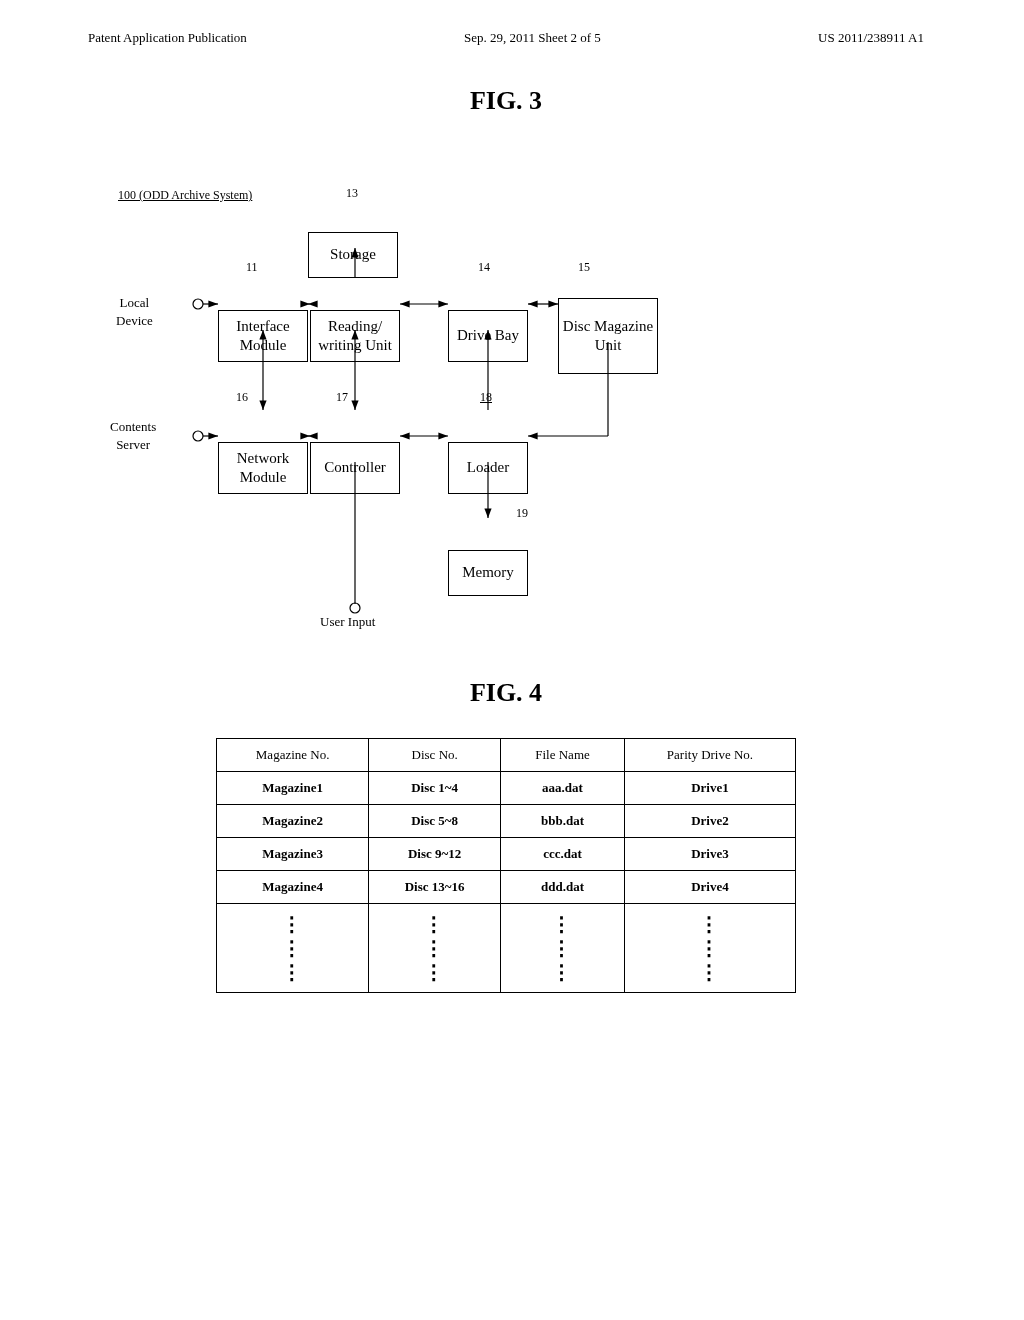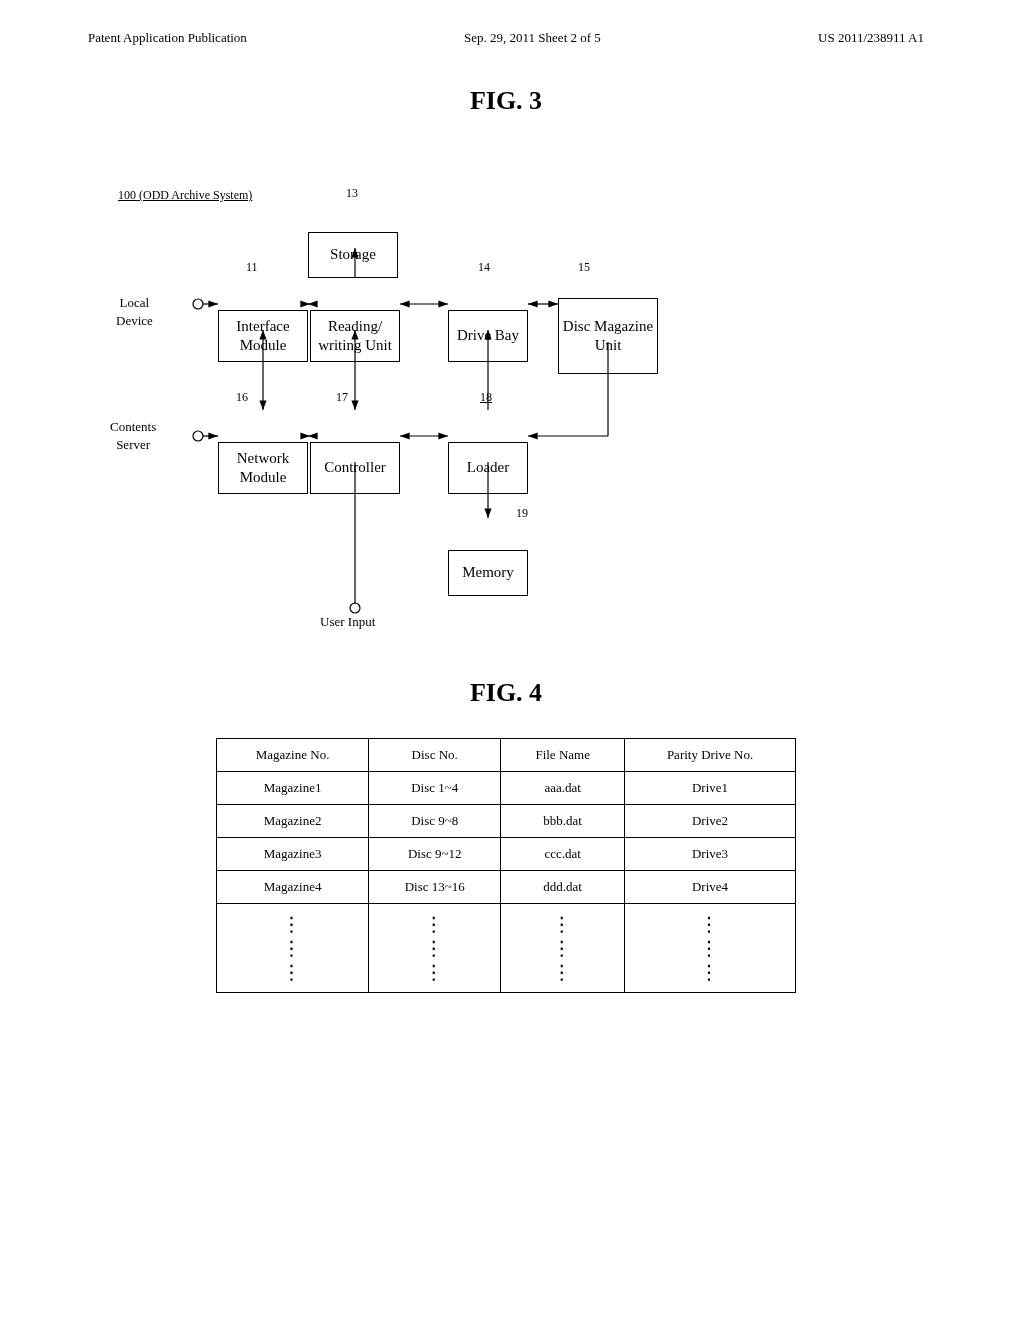--- a/index.html
+++ b/index.html
@@ -94,21 +94,21 @@
       border-collapse: collapse;
       width: 580px;
       margin: 0 auto;
     }
 
     table th, table td {
       border: 1px solid #000;
       padding: 8px 14px;
       text-align: center;
       font-size: 13px;
-      font-weight: normal;
+      font-weight: bold;
     }
 
     table th {
       font-weight: normal;
     }
 
     .dots-row td {
       border-top: 1px solid #000;
       border-bottom: 1px solid #000;
       height: 60px;
@@ -228,21 +228,21 @@
       <tbody id="table-body">
 
       <tr>
             <td>Magazine1</td>
             <td>Disc 1~4</td>
             <td>aaa.dat</td>
             <td>Drive1</td>
           </tr>
           <tr>
             <td>Magazine2</td>
-            <td>Disc 9~8</td>
+            <td>Disc 5~8</td>
             <td>bbb.dat</td>
             <td>Drive2</td>
           </tr>
           <tr>
             <td>Magazine3</td>
             <td>Disc 9~12</td>
             <td>ccc.dat</td>
             <td>Drive3</td>
           </tr>
           <tr>

